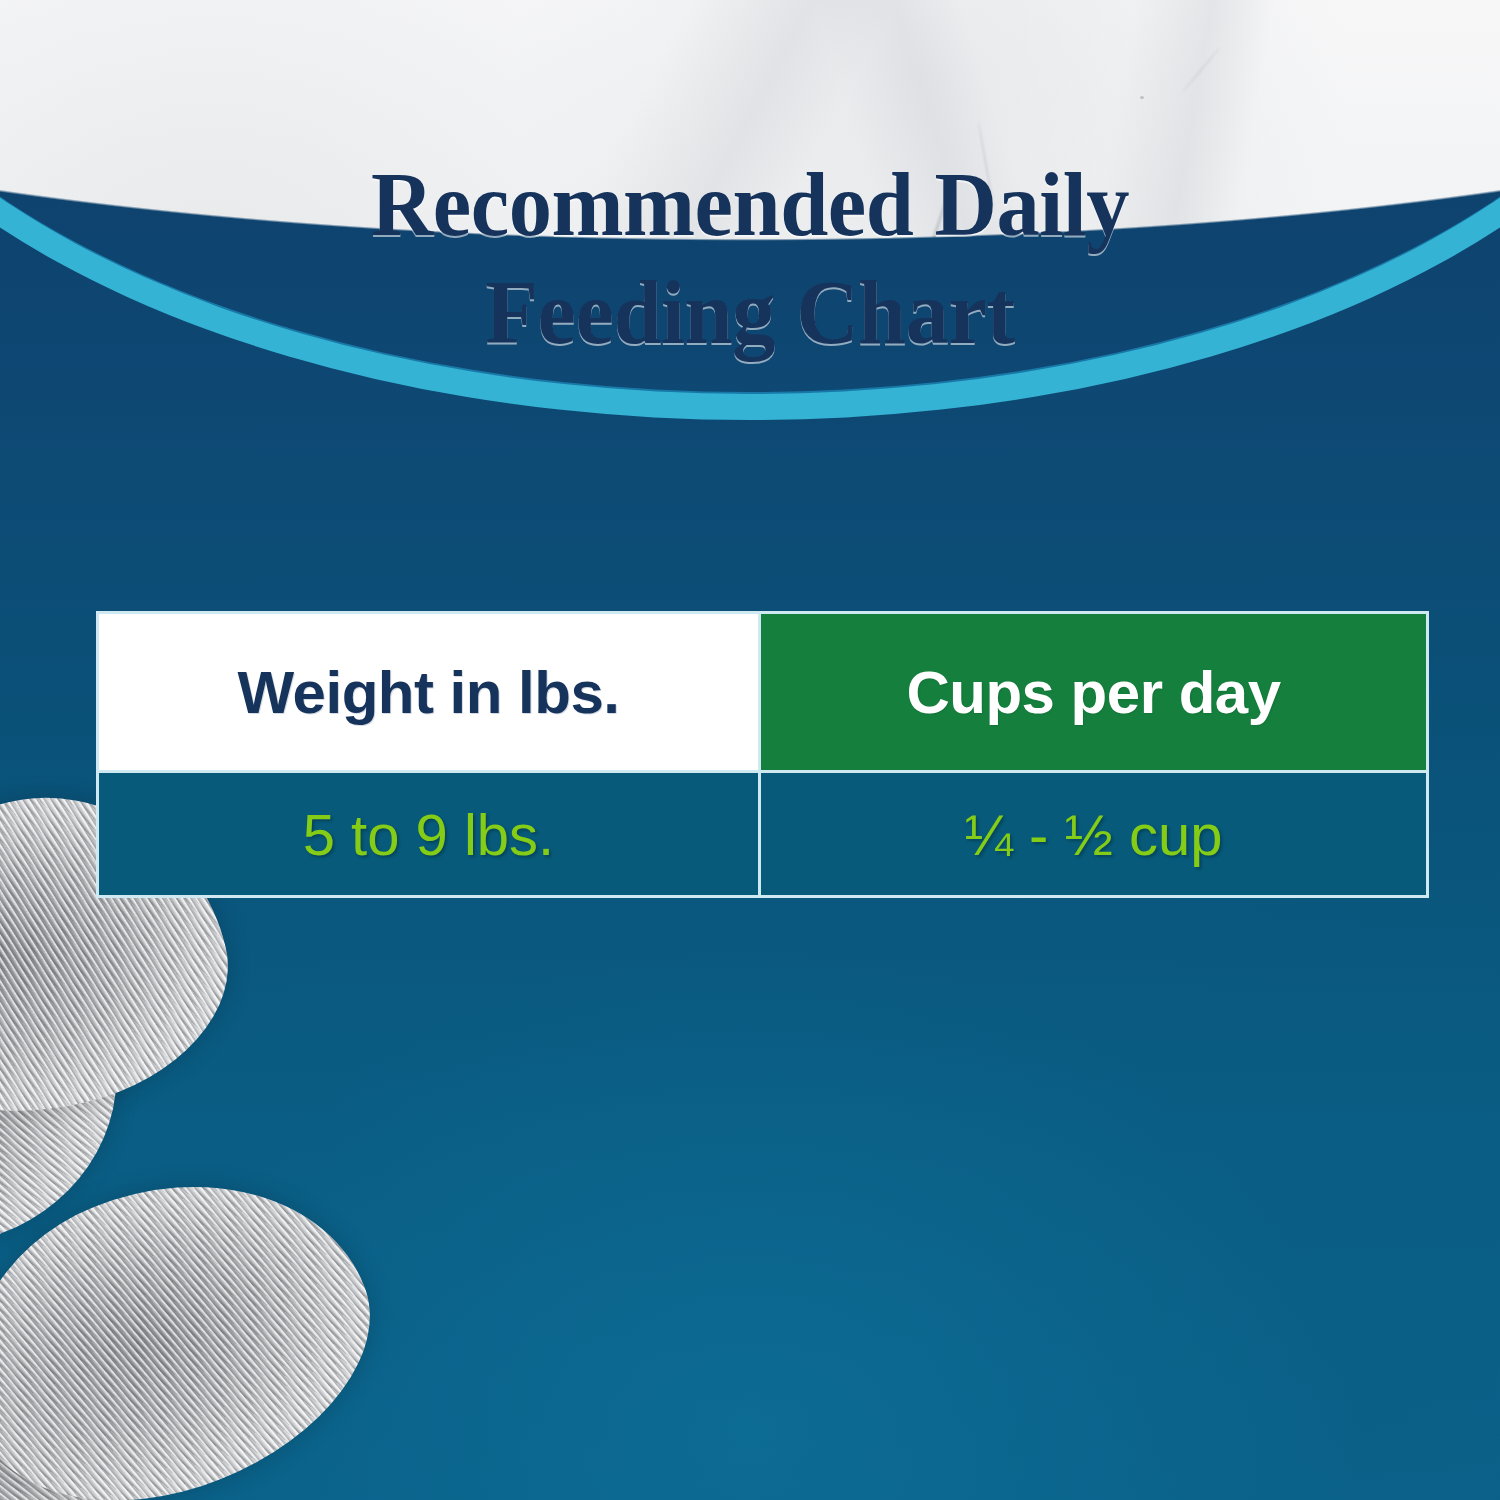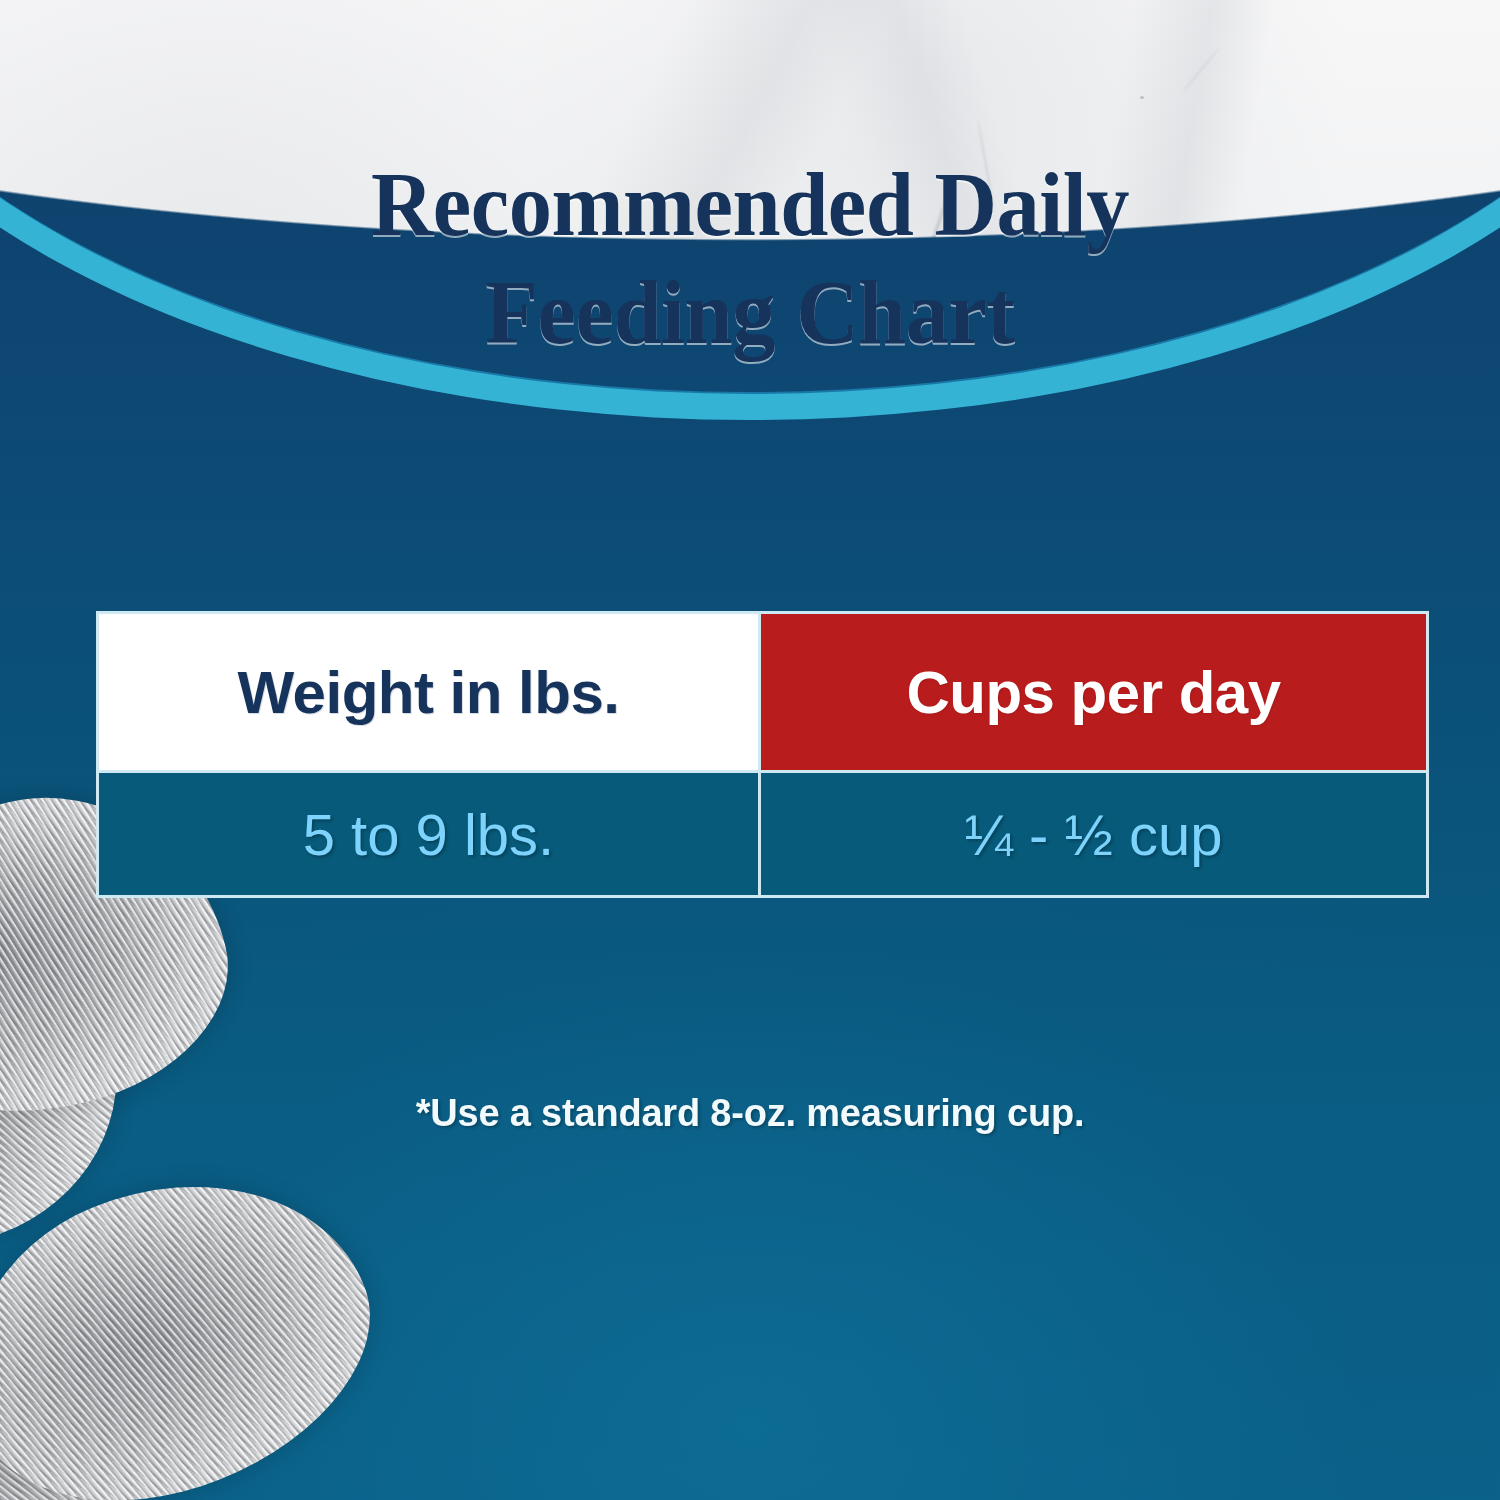--- a/index.html
+++ b/index.html
@@ -182,31 +182,31 @@
     height: 156px;
     background: #ffffff;
     color: #16335c;
     font-size: 60px;
     font-weight: 700;
     letter-spacing: -0.5px;
     text-shadow: 1px 1px 0 rgba(22,51,92,0.18);
   }
   th.head-cups {
     height: 156px;
-    background: #b91c1c;
+    background: #15803d;
     color: #ffffff;
     font-size: 60px;
     font-weight: 700;
     letter-spacing: -0.5px;
     text-shadow: 1px 1px 2px rgba(0,0,0,0.10);
   }
   td.cell {
     height: 122px;
     background: #075a7a;
-    color: #7dd3fc;
+    color: #84cc16;
     font-size: 58px;
     font-weight: 400;
     letter-spacing: 0px;
     text-shadow: 2px 2px 3px rgba(0,0,0,0.25);
   }
 
   
   .footnote {
     position: absolute;
     left: 0; top: 1092px;
@@ -264,15 +264,14 @@
       </tr>
     </thead>
     <tbody>
       <tr>
         <td class="cell">5 to 9 lbs.</td>
         <td class="cell">¼ - ½ cup</td>
       </tr>
     </tbody>
   </table>
 
-  <div class="footnote">*Use a standard 8-oz. measuring cup.</div>
 
 </div>
 
 </body></html>

